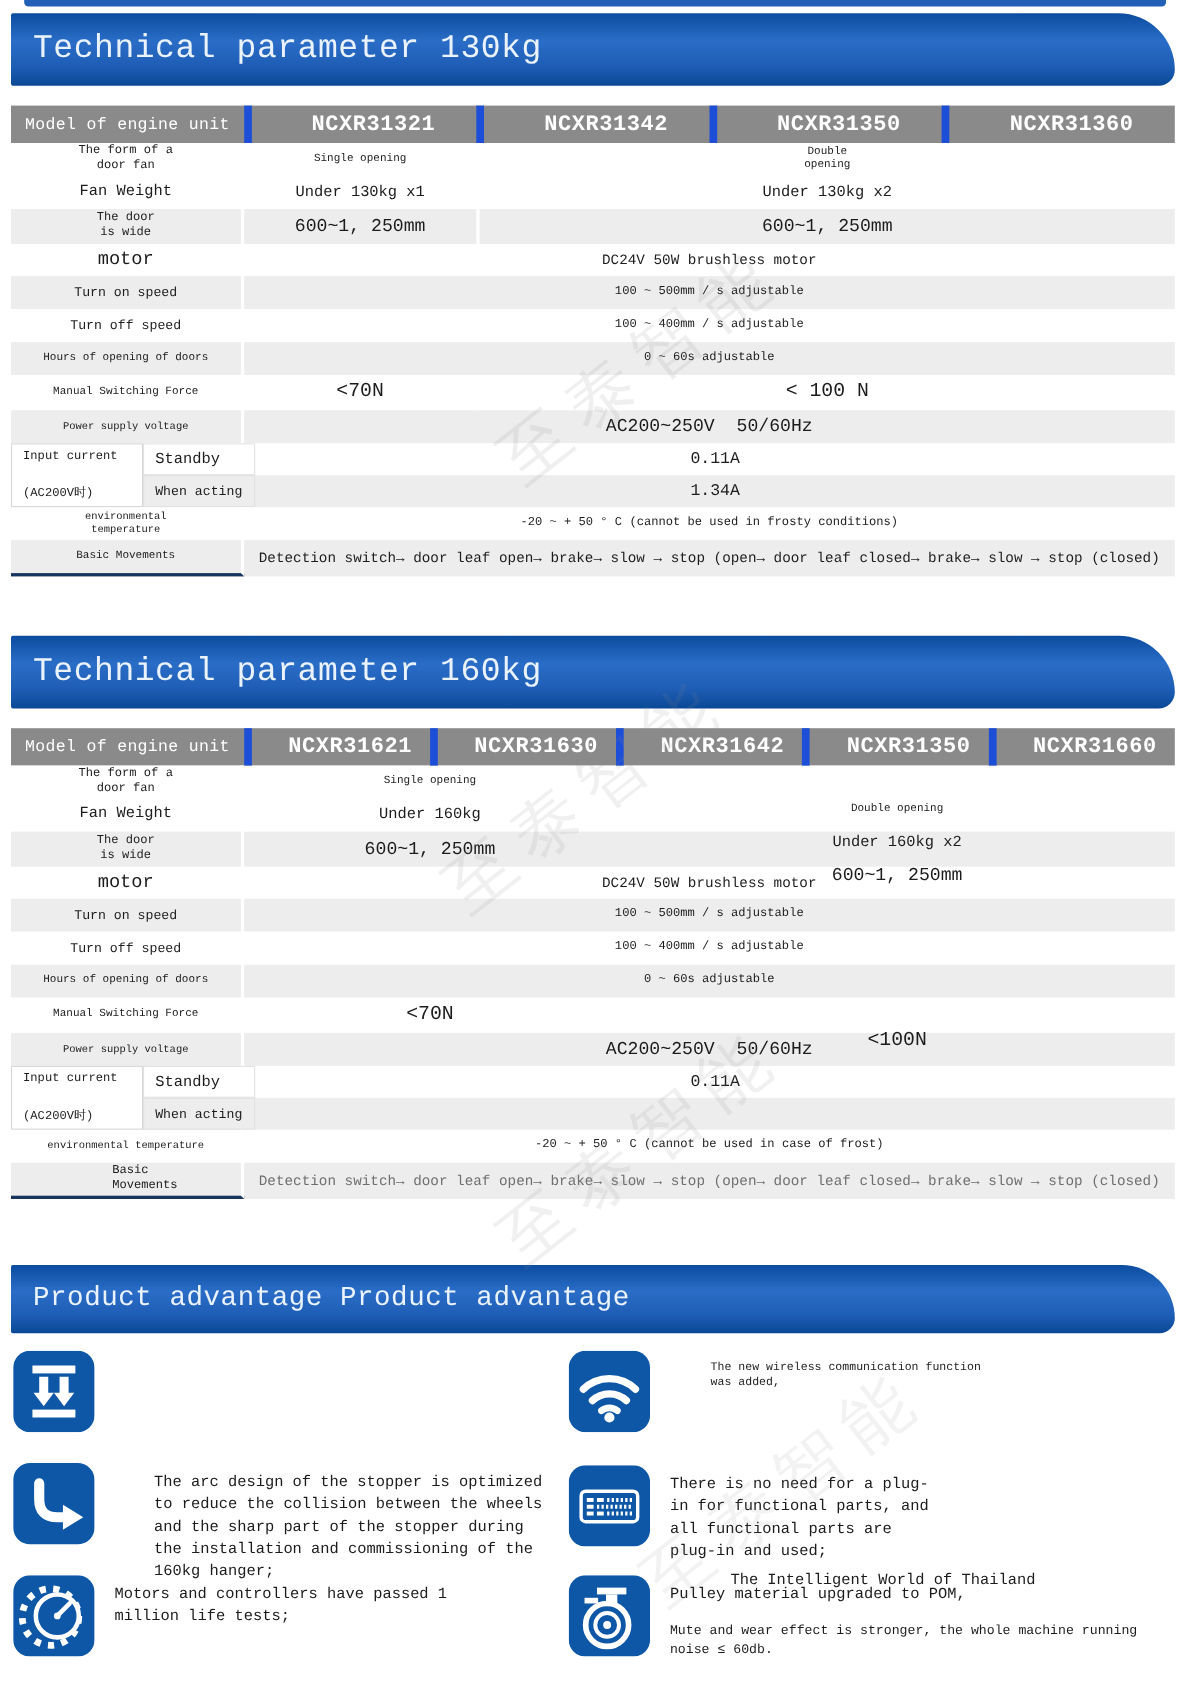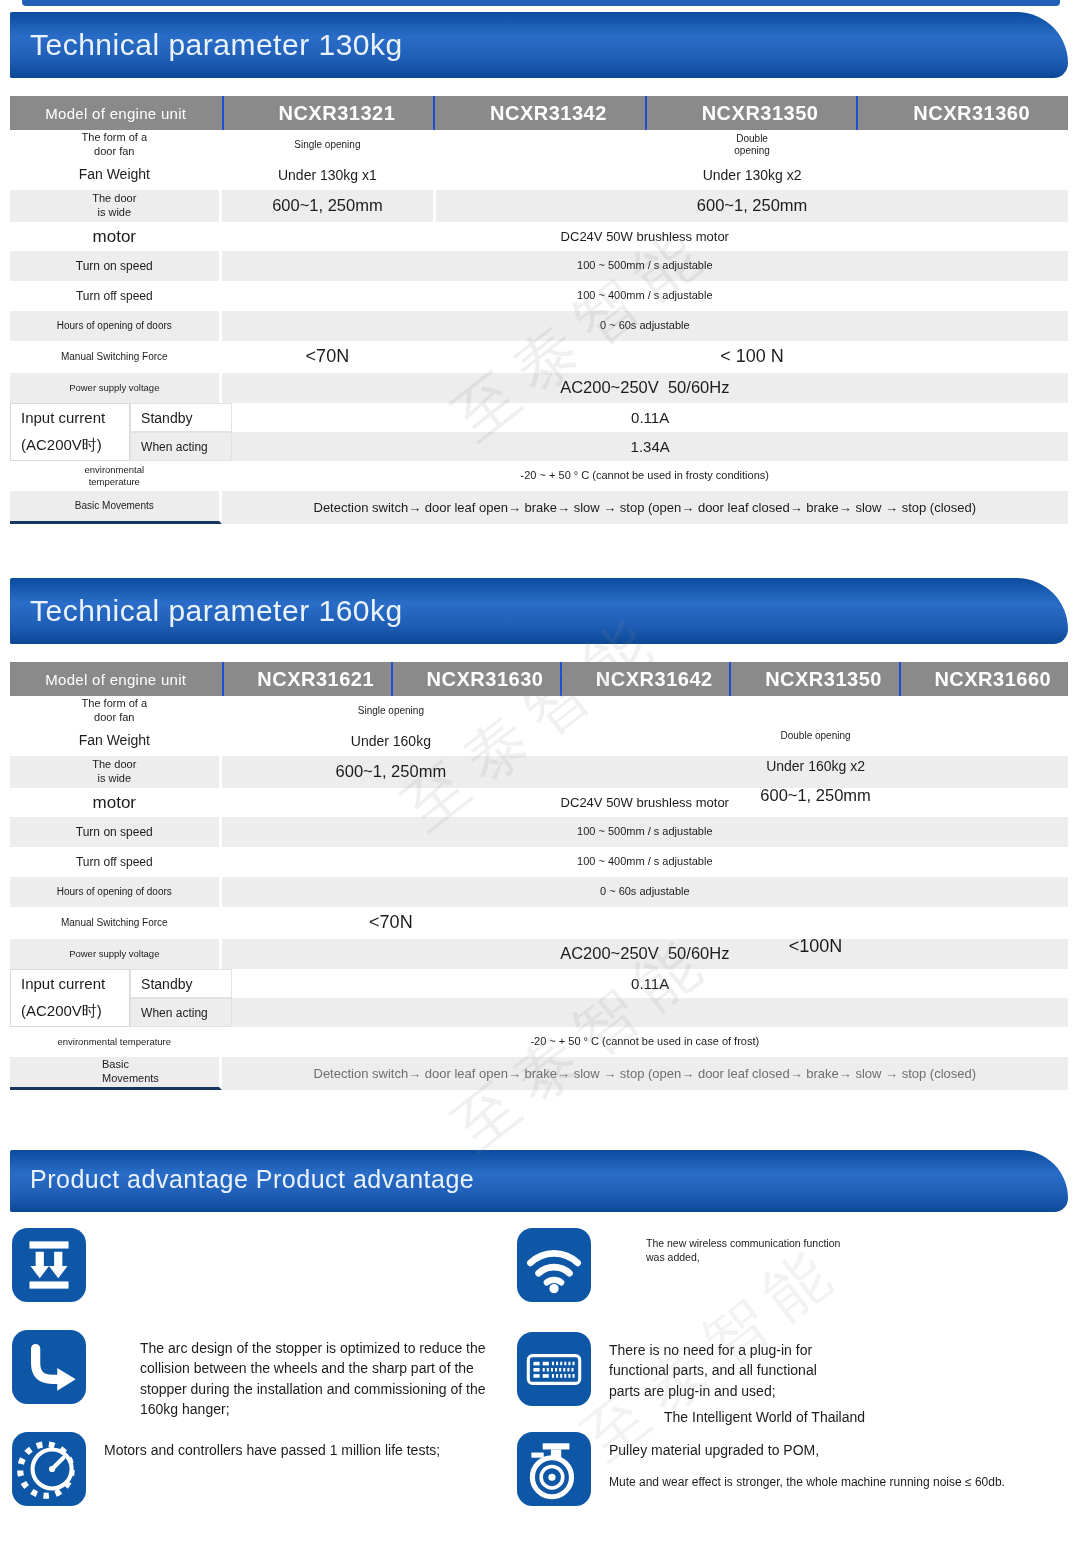--- a/index.html
+++ b/index.html
@@ -1,18 +1,18 @@
 <!DOCTYPE html>
 <html><head>
 <meta charset="utf-8">
 <style>
   * { margin:0; padding:0; box-sizing:border-box; }
   body { background:#fff; }
   .page { position:relative; width:1080px; height:1548px; background:#fff; overflow:hidden;
-          font-family:Liberation Sans, sans-serif; color:#1c1c1c; }
+          font-family:Liberation Mono, monospace; color:#1c1c1c; }
 
   .topstrip { position:absolute; top:0; left:22px; width:1038px; height:6px;
               background:#2160b6; border-radius:0 0 4px 4px; }
 
   
   .banner { position:absolute; left:10px; width:1058px; height:66px;
             background:linear-gradient(180deg,#0b4c9f 0%,#2a6dc7 38%,#1f5eb6 72%,#0a4896 100%);
             border-radius:2px 56px 16px 2px; }
   .banner-title { color:#eaf2fc; font-size:30px; padding:16px 0 0 20px; letter-spacing:.5px; }
   .b1 { top:12px; }
@@ -22,21 +22,21 @@
 
   
   .table { position:absolute; left:10px; width:1058px; }
   .trow { display:flex; align-items:stretch; }.h30{height:30px}.h32{height:32px}.h29{height:29px}.h33{height:33px}
   .bg-w{background:#fff}.bg-g{background:#ededed}
   .thead { height:34px; background:#8a8a8a; color:#fff; }
   .hcell { display:flex; align-items:center; justify-content:center;
            font-weight:bold; font-size:20px; letter-spacing:.5px; }
   .hlabel { font-weight:normal; font-size:15px; letter-spacing:.3px; }
   .c-label { width:20%; }
-  .thead > div + div { border-left:2px solid #1d4ed8;padding-left:17px; }
+  .thead > div + div { border-left:7px solid #1d4ed8;padding-left:17px; }
   .lab { display:flex; flex-direction:column; align-items:center; justify-content:center;
          text-align:center; border-right:3px solid #fff; line-height:1.25; }
   .val { display:flex; flex-direction:column; align-items:center; justify-content:center;
          text-align:center; line-height:1.2; }
   .c-v2 { border-left:3px solid #fff; }
   .t130 .c-hcol { width:20%; }
   .t130 .c-v1 { width:20%; }
   .t130 .c-v2 { width:60%; }
   .t160 .c-hcol { width:16%; }
   .t160 .c-v1 { width:32%; }
@@ -46,21 +46,21 @@
   .fs9{font-size:9.5px}.fs10{font-size:10px}.fs11{font-size:11px}.fs12{font-size:12px}
   .fs13{font-size:13px}.fs14{font-size:14px}.fs16{font-size:16.5px}
   .fs17{font-size:17px}.fs18{font-size:18px}
   .pre { white-space:pre-wrap; }
   .gray { color:#6f6f6f; }
 
   
   .cur { height:58px; }
   .cur-main { width:11.35%; border:1px solid #d8d8d8; background:#fff; display:flex;
               flex-direction:column; justify-content:space-between; padding:5px 16px 5px 10px;
-              font-size:15px; }
+              font-size:11px; }
   .cur-right { flex:1; display:flex; flex-direction:column; }
   .cur-row { display:flex; height:29px; }
   .cur-sub { width:10.9%; border:1px solid #e2e2e2; display:flex; align-items:center;
              padding-left:10px; }
   .cur-val { flex:1; display:flex; align-items:center; justify-content:center; font-size:15px; }
   .sub14{font-size:14px}.sub12{font-size:12px}
 
   .basic-underline { border-bottom:3px solid #17355f; }
   .t160 .basic-lab { align-items:flex-start; padding-left:92px; text-align:left; }
 

